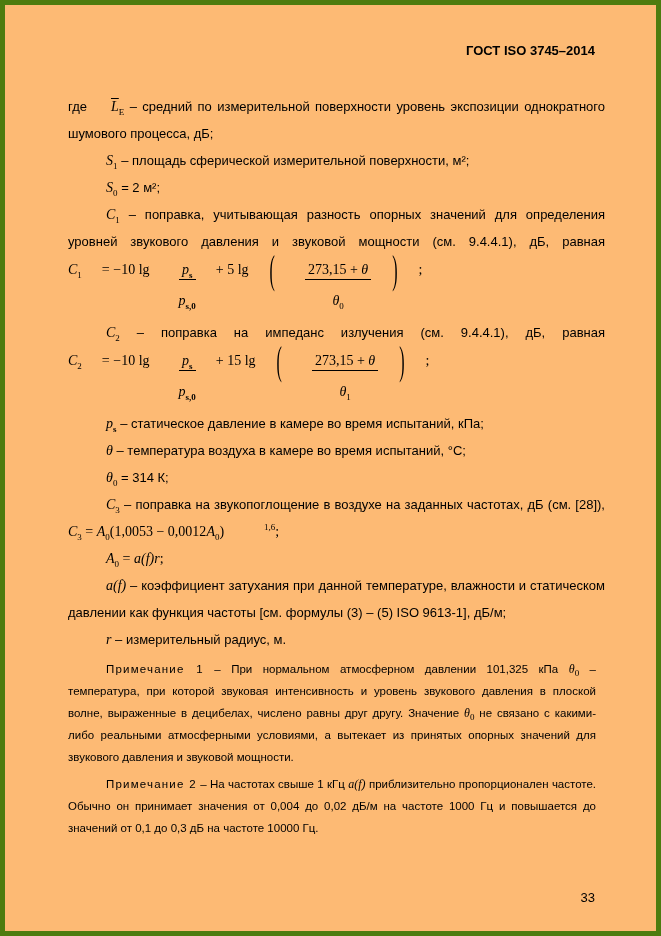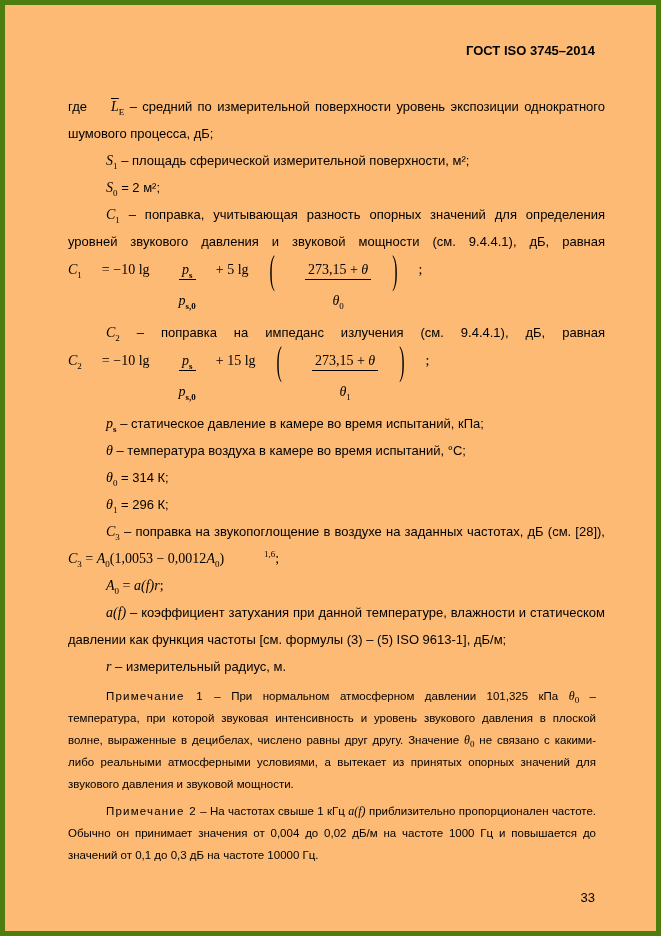--- a/index.html
+++ b/index.html
@@ -134,21 +134,20 @@
       <span>;</span>
     </div>
 
     <p class="para ind"><span class="math"><span class="v">p</span><sub class="bs">s</sub></span> <span>– статическое давление в камере во время испытаний, кПа;</span></p>
 
 
     <p class="para ind"><span class="math"><span class="v">θ</span></span> <span>– температура воздуха в камере во время испытаний, °С;</span></p>
 
     <p class="para ind"><span class="math"><span class="v">θ</span><sub>0</sub></span> <span>= 314 К;</span></p>
 
-    <p class="para ind"><span class="math"><span class="v">θ</span><sub>1</sub></span> <span>= 296 К;</span></p>
 
     <p class="para ind"><span class="math"><span class="v">C</span><sub>3</sub></span> <span>– поправка на звукопоглощение в воздухе на заданных частотах, дБ (см. [28]),</span> <span class="math"><span class="v">C</span><sub>3</sub> <span>=</span> <span class="v">A</span><sub>0</sub><span>(1,0053 − 0,0012</span><span class="v">A</span><sub>0</sub><span>)</span><sup>1,6</sup><span>;</span></span></p>
 
     <p class="para ind"><span class="math"><span class="v">A</span><sub>0</sub> <span>=</span> <span class="v">a(f)r</span><span>;</span></span></p>
 
     <p class="para ind"><span class="math"><span class="v">a(f)</span></span> <span>– коэффициент затухания при данной температуре, влажности и статическом давлении как функция частоты [см. формулы (3) – (5) ISO 9613-1], дБ/м;</span></p>
 
     <p class="para ind"><span class="math"><span class="v">r</span></span> <span>– измерительный радиус, м.</span></p>
 
     <p class="note"><span class="nlabel">Примечание 1</span> <span>–</span> <span>При нормальном атмосферном давлении 101,325 кПа</span> <span class="math"><span class="v">θ</span><sub>0</sub></span> <span>– температура, при которой звуковая интенсивность и уровень звукового давления в плоской волне, выраженные в децибелах, числено равны друг другу. Значение</span> <span class="math"><span class="v">θ</span><sub>0</sub></span> <span>не связано с какими-либо реальными атмосферными условиями, а вытекает из принятых опорных значений для звукового давления и звуковой мощности.</span></p>

